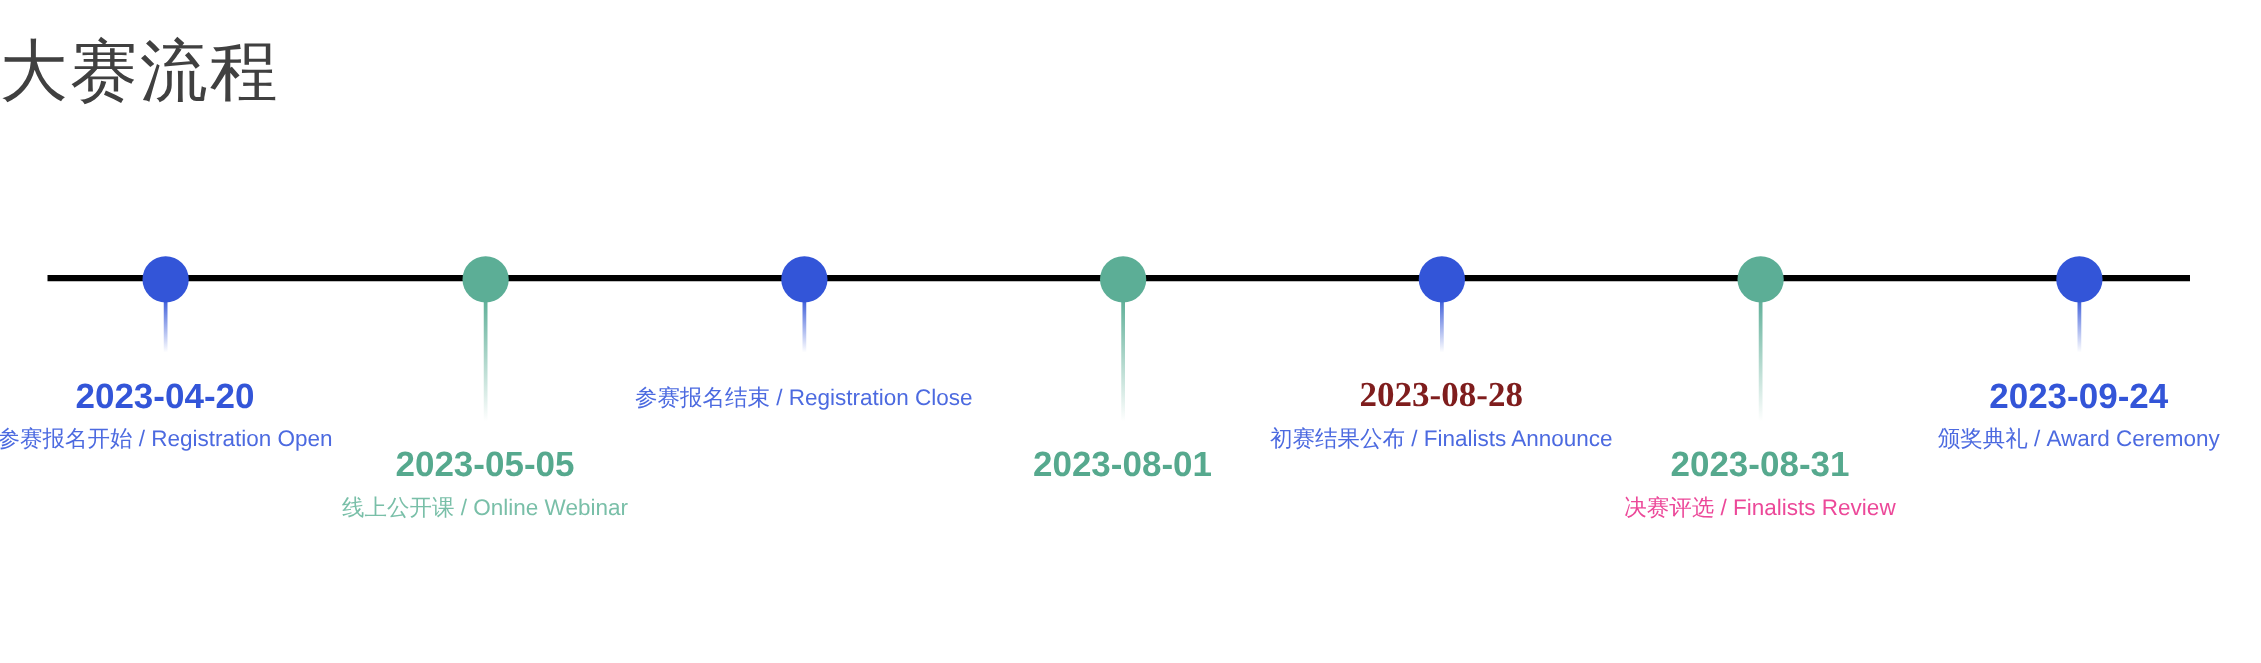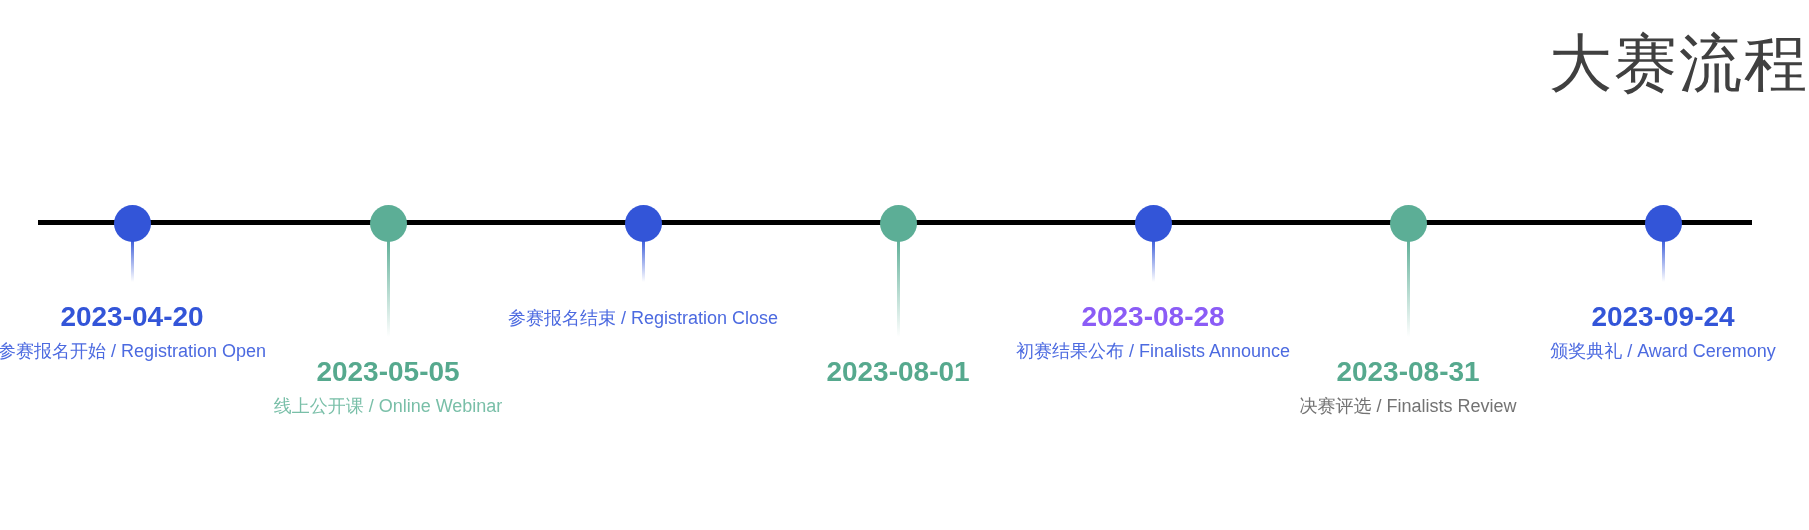--- a/index.html
+++ b/index.html
@@ -19,22 +19,22 @@
     background: #ffffff;
     overflow: hidden;
   }
 
   
   #page-title {
     position: absolute;
     left: 0;
     top: 26px;
     width: 1809px;
-    text-align: right;
-    font-size: 63px;
+    text-align: left;
+    font-size: 54px;
     line-height: 1.18;
     font-weight: 400;
     color: #404040;
     letter-spacing: 2px;
     white-space: nowrap;
   }
 
   
   #timeline-axis {
     position: absolute;
@@ -147,30 +147,30 @@
         <div class="node-dot" style="background: rgb(92, 174, 150);"></div>
         <div class="node-stem" style="background: linear-gradient(rgb(92, 174, 150) 0%, rgba(92, 174, 150, 0) 100%);"></div>
         <div class="node-label">
           <div class="node-date" style="color: rgb(86, 169, 142);">2023-08-01</div>
         </div>
       </div>
       <div class="tl-node up" style="left: 1153px;">
         <div class="node-dot" style="background: rgb(51, 85, 216);"></div>
         <div class="node-stem" style="background: linear-gradient(rgb(51, 85, 216) 0%, rgba(51, 85, 216, 0) 100%);"></div>
         <div class="node-label">
-          <div class="node-date" style="color: #8b5cf6;">2023-08-28</div>
+          <div class="node-date" style="color: #7f1d1d; font-family: Liberation Serif, serif;">2023-08-28</div>
           <div class="node-desc" style="color: rgb(76, 106, 224);">初赛结果公布 / Finalists Announce</div>
         </div>
       </div>
       <div class="tl-node down" style="left: 1408px;">
         <div class="node-dot" style="background: rgb(92, 174, 150);"></div>
         <div class="node-stem" style="background: linear-gradient(rgb(92, 174, 150) 0%, rgba(92, 174, 150, 0) 100%);"></div>
         <div class="node-label">
           <div class="node-date" style="color: rgb(86, 169, 142);">2023-08-31</div>
-          <div class="node-desc" style="color: #737373;">决赛评选 / Finalists Review</div>
+          <div class="node-desc" style="color: #ec4899;">决赛评选 / Finalists Review</div>
         </div>
       </div>
       <div class="tl-node up" style="left: 1663px;">
         <div class="node-dot" style="background: rgb(51, 85, 216);"></div>
         <div class="node-stem" style="background: linear-gradient(rgb(51, 85, 216) 0%, rgba(51, 85, 216, 0) 100%);"></div>
         <div class="node-label">
           <div class="node-date" style="color: rgb(51, 85, 216);">2023-09-24</div>
           <div class="node-desc" style="color: rgb(76, 106, 224);">颁奖典礼 / Award Ceremony</div>
         </div>
       </div>

